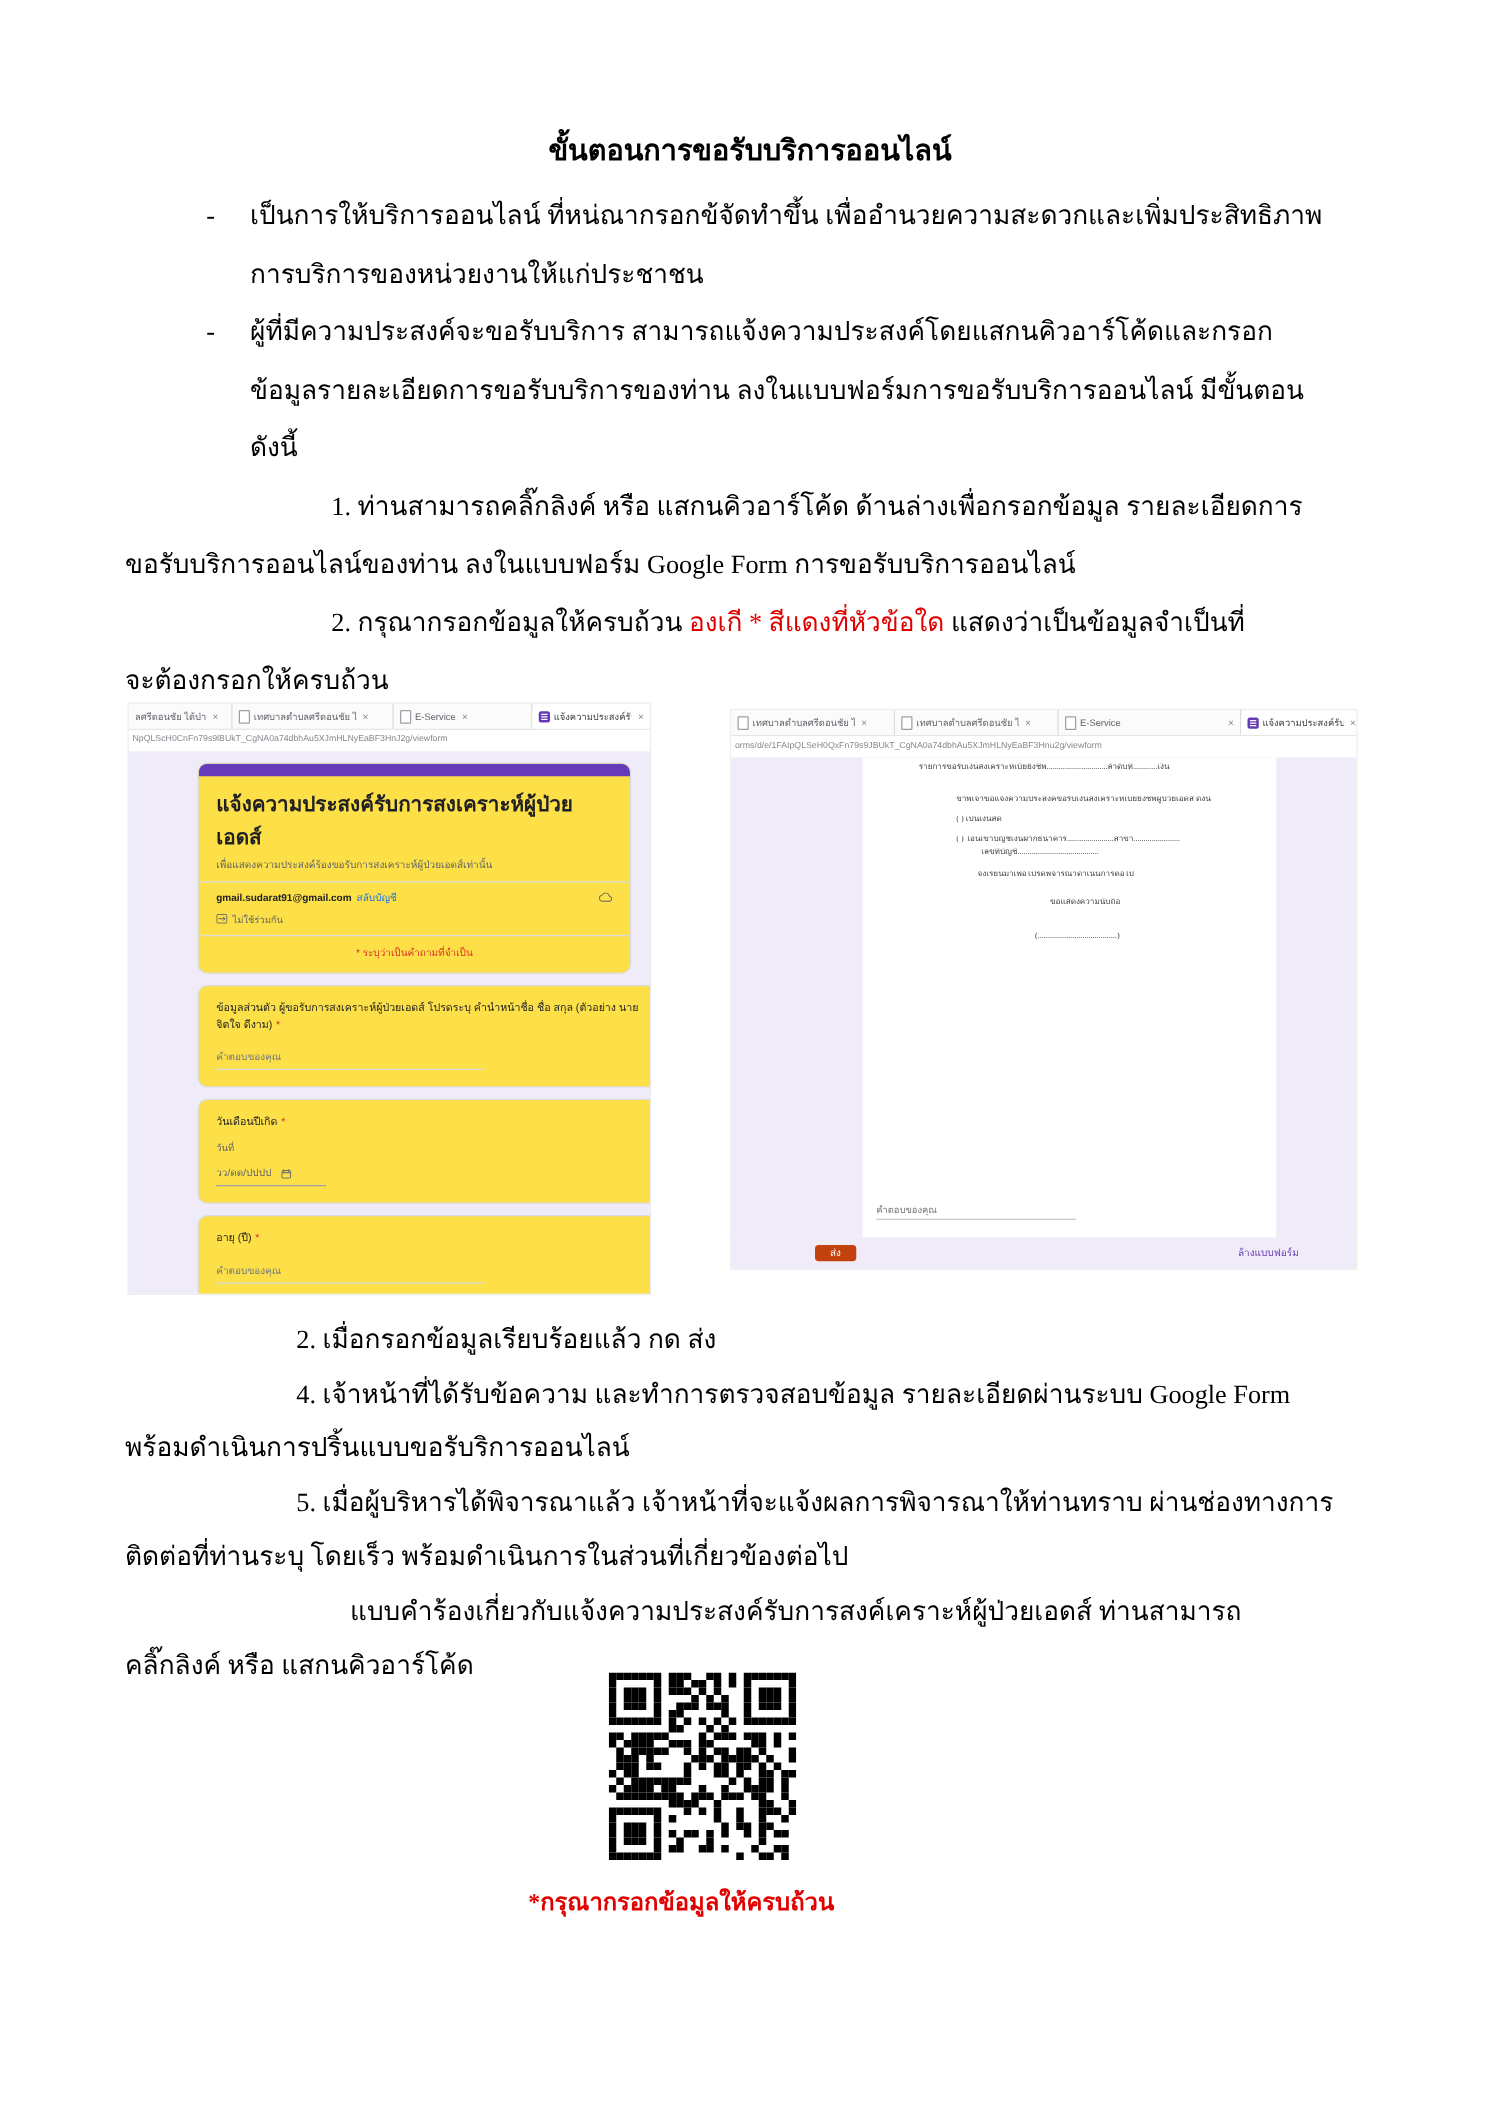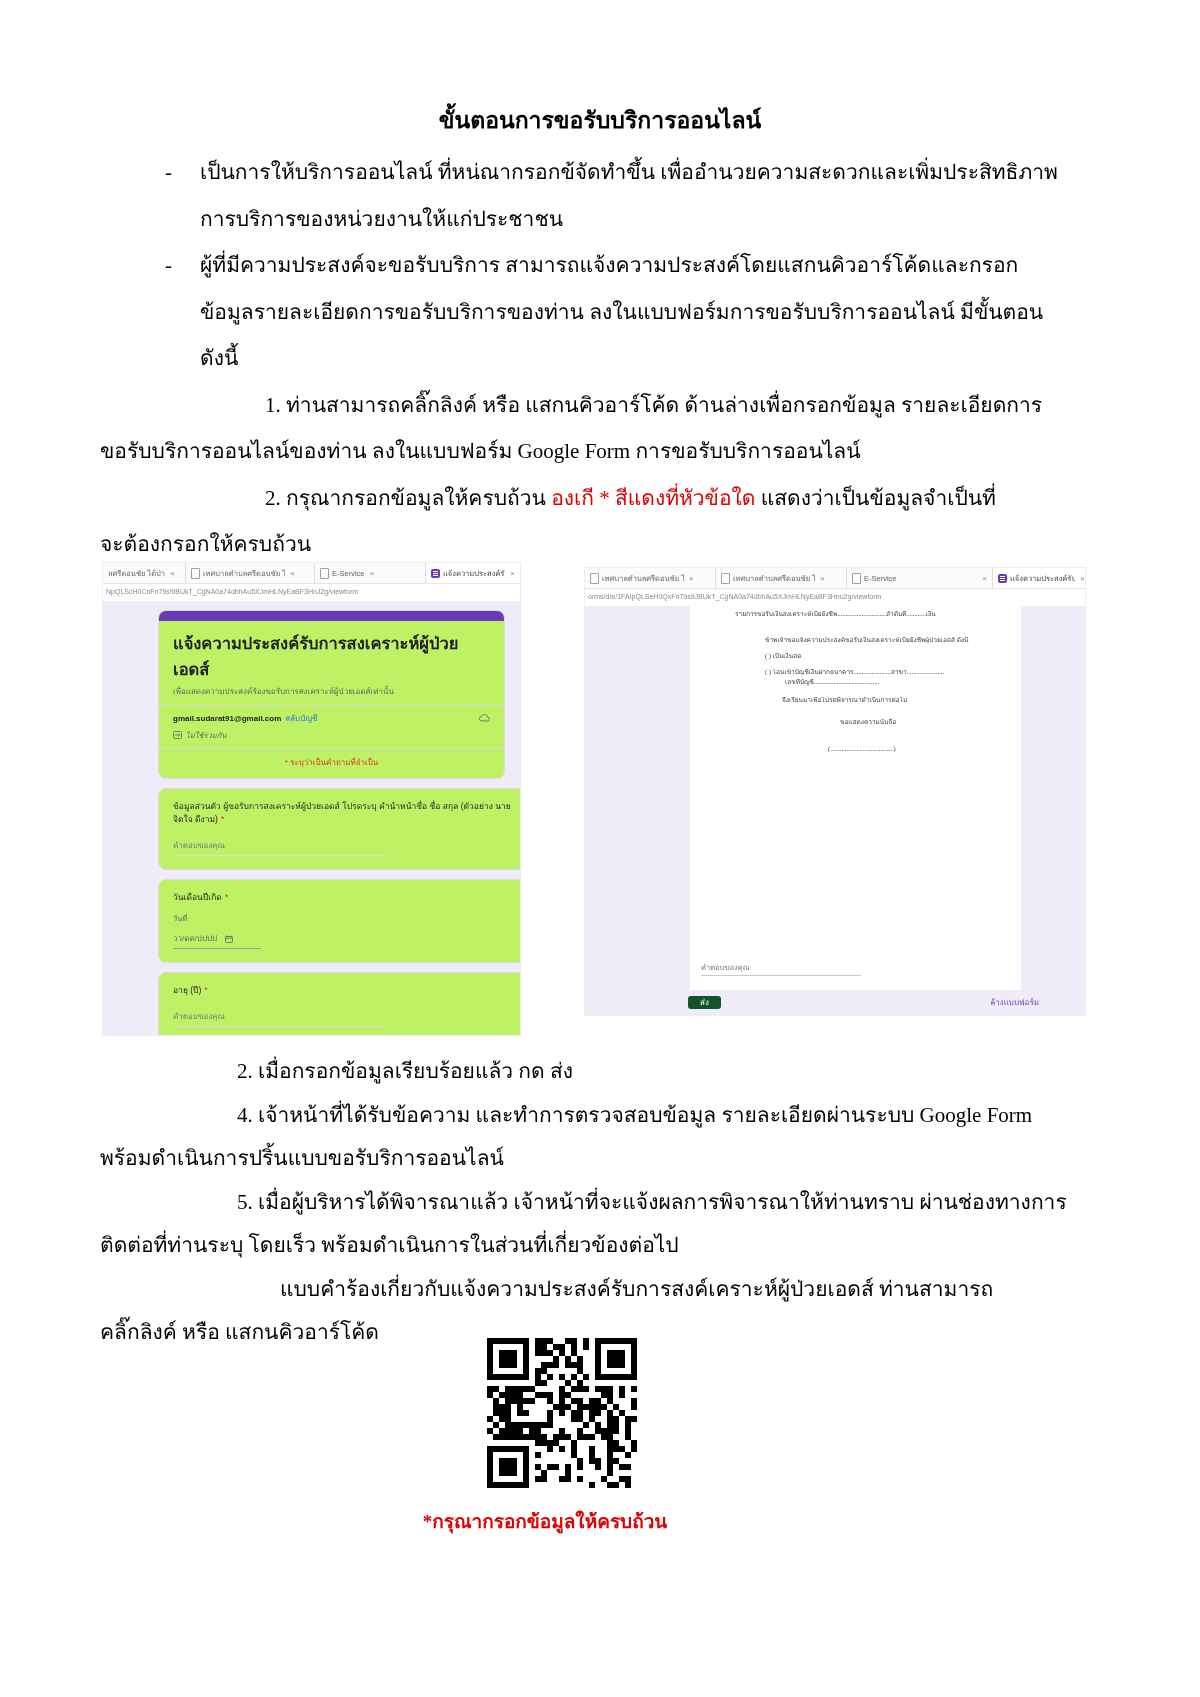--- a/index.html
+++ b/index.html
@@ -33,51 +33,51 @@
   .tab.active{background:#fff;border-right:none;border-radius:6px 6px 0 0;color:#3c4043;}
   .tabx{color:#80868b;margin-left:2px;font-size:8px;}
   .docicon{width:7px;height:9px;border:1px solid #9aa0a6;border-radius:1px;background:#fff;flex:0 0 auto;}
   .formsicon{width:9px;height:9px;background:#673ab7;border-radius:2px;flex:0 0 auto;position:relative;}
   .formsicon::after{content:"";position:absolute;left:2px;top:2px;width:5px;height:1px;background:#fff;
                     box-shadow:0 2px 0 #fff,0 4px 0 #fff;}
   .urlbar{height:17px;background:#fff;font-size:7px;color:#85898f;padding:4px 0 0 3px;white-space:nowrap;overflow:hidden;}
 
   
   .formarea{position:absolute;top:38px;bottom:0;left:0;right:0;background:#f0ebf8;overflow:hidden;}
-  .card{width:345px;margin-left:55px;background:#bef264;border:1px solid #dadce0;border-radius:8px;
+  .card{width:345px;margin-left:55px;background:#fde047;border:1px solid #dadce0;border-radius:8px;
         margin-bottom:9px;overflow:hidden;}
   .purpletop{height:10px;background:#673ab7;}
   .ftitle{font-size:16.5px;font-weight:bold;color:#202124;padding:9px 14px 3px;}
   .fsub{font-size:8px;color:#5f6368;padding:0 14px 7px;border-bottom:1px solid #dadce0;}
   .emailrow{display:flex;align-items:center;font-size:8px;color:#202124;padding:6px 14px 1px;}
   .email{font-weight:bold;}
   .switch{color:#1a73e8;margin-left:4px;}
   .cloud{margin-left:auto;}
   .notshared{display:flex;align-items:center;gap:4px;font-size:7.5px;color:#5f6368;
-             padding:3px 14px 7px;border-bottom:1px solid #dadce0;font-style:italic;}
+             padding:3px 14px 7px;border-bottom:1px solid #dadce0;}
   .reqnote{font-size:8px;color:#d93025;padding:7px 14px 9px;text-align:center;}
   .qcard{padding:11px 14px 13px;}
   .qlabel{font-size:8.5px;color:#202124;line-height:1.5;}
   .qreq{color:#d93025;margin-left:3px;}
   .ansline{margin-top:13px;font-size:8px;color:#70757a;border-bottom:1px solid #dadce0;
            width:62%;padding-bottom:3px;}
   .dsub{font-size:7.5px;color:#5f6368;margin-top:9px;}
   .dfield{display:flex;align-items:center;gap:8px;margin-top:8px;font-size:8px;color:#5f6368;
           border-bottom:1px solid #9aa0a6;width:88px;padding-bottom:3px;}
 
   
   .rcontent{position:absolute;top:38px;bottom:25px;left:0;right:0;background:#f0ebf8;overflow:hidden;}
   .docpanel{position:absolute;left:105px;top:0;width:331px;bottom:0;background:#fff;
             font-family:"Liberation Serif",serif;color:#3a3a3a;}
   .dl{font-size:6.5px;line-height:1.0;white-space:nowrap;overflow:hidden;}
   .answer{position:absolute;left:11px;bottom:14px;font-size:7.5px;color:#70757a;
           border-bottom:1px solid #c9c9c9;width:160px;padding-bottom:2px;}
   .footerbar{position:absolute;left:0;right:0;bottom:0;height:25px;background:#f0ebf8;
              display:flex;align-items:center;}
-  .submit{margin-left:103px;background:#14532d;color:#fff;font-size:8px;padding:0 12px;
+  .submit{margin-left:67px;background:#c2410c;color:#fff;font-size:8px;padding:0 12px;
           border-radius:3px;border:none;}
   .clearform{margin-left:auto;margin-right:46px;color:#673ab7;font-size:8px;}
 
   
   .qrbox{position:absolute;top:1338px;left:487px;width:150px;height:150px;}
   .qrbox svg{display:block;}
 </style>
 </head>
 <body>
 

